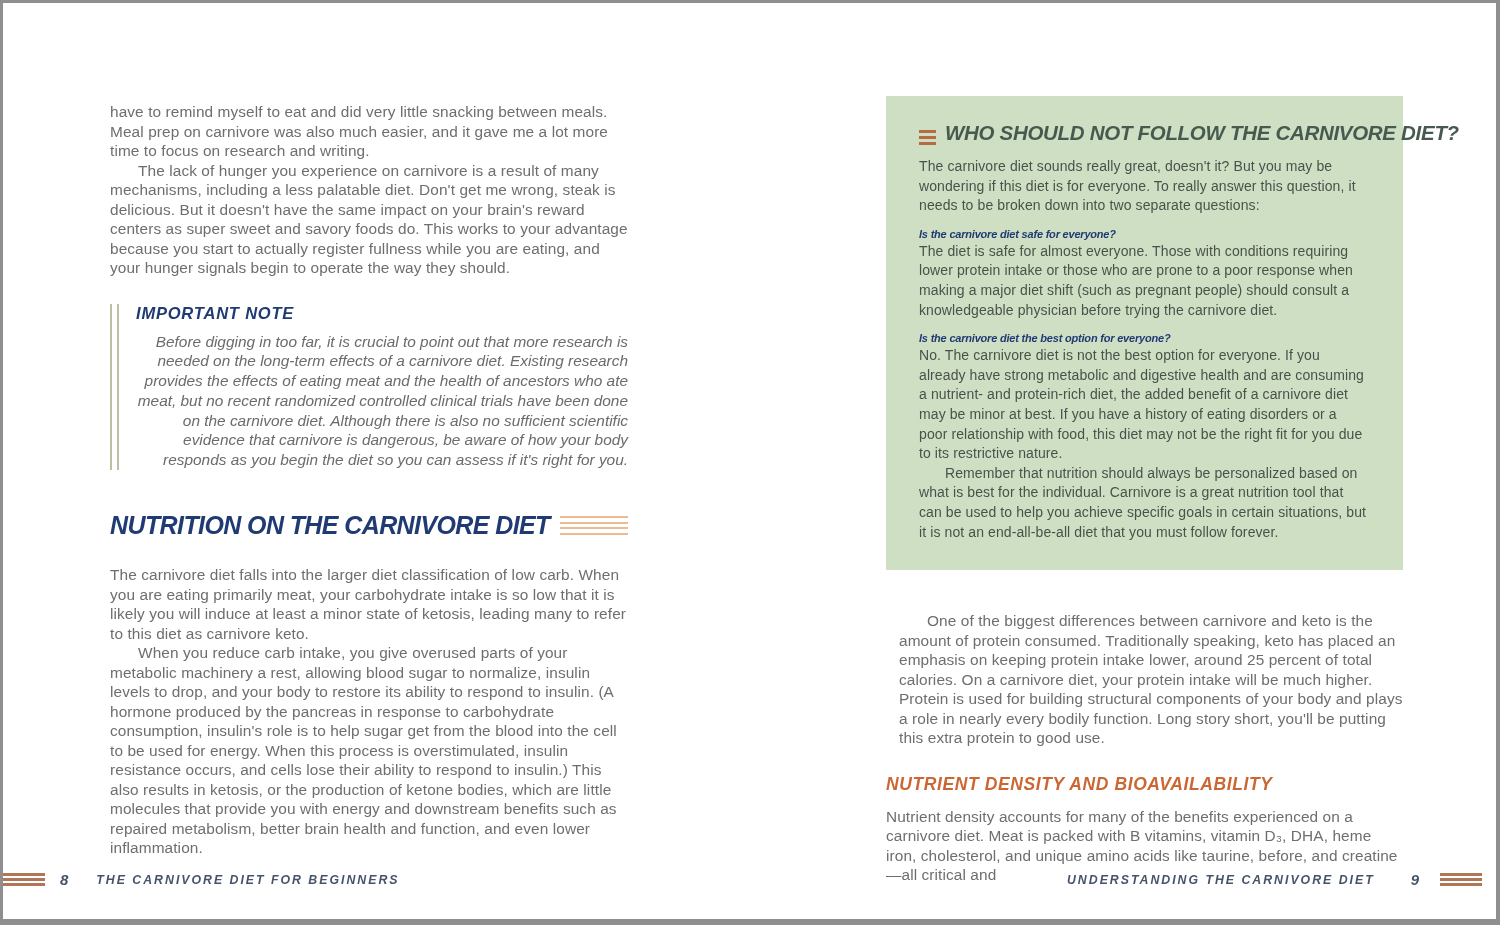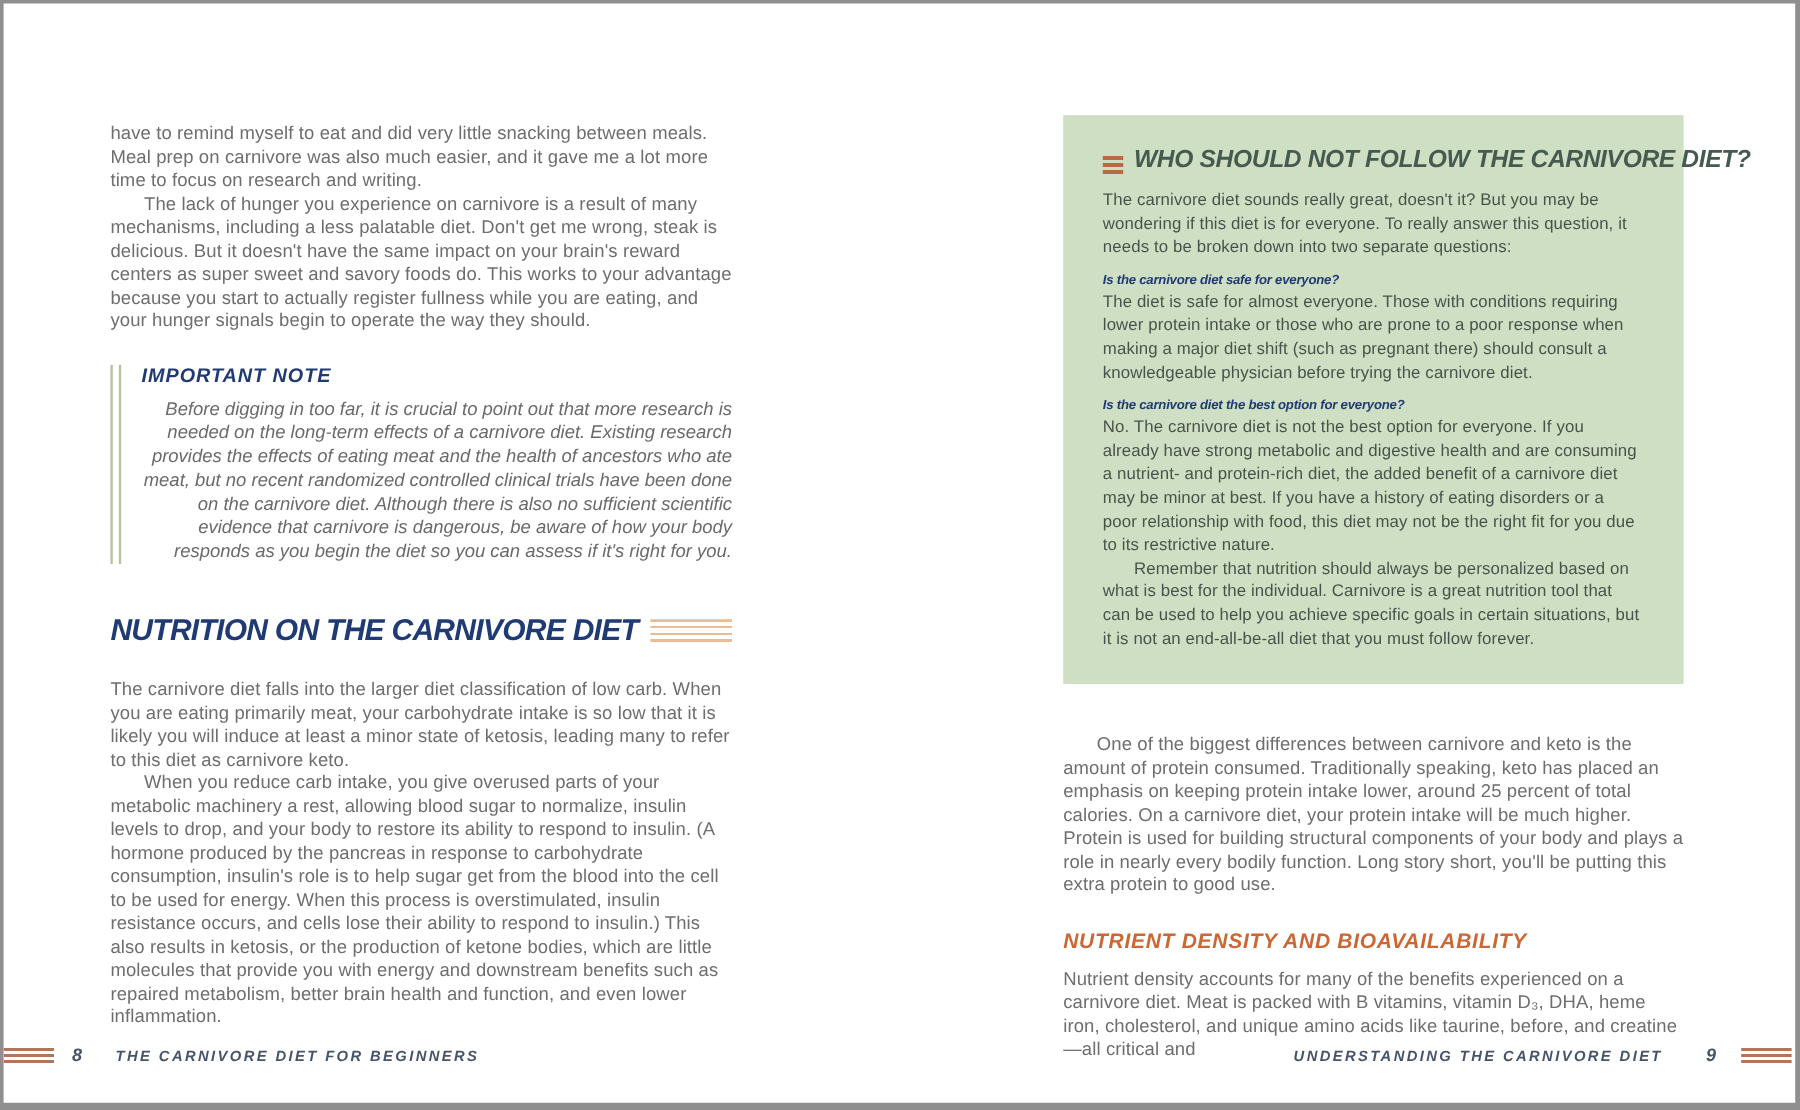--- a/index.html
+++ b/index.html
@@ -24,21 +24,21 @@
   .spread{
     position:relative;
     width:1500px;height:925px;
     background:#ffffff;
     border:3px solid var(--frame-gray);
     border-bottom-width:6px;
     border-right-width:4px;
     overflow:hidden;
   }
   .col{position:absolute;width:518px;}
-  .left-col{left:89px;top:99px;}
+  .left-col{left:107px;top:99px;}
   .right-col{left:883px;top:93px;width:517px;}
 
   p.body{
     font-size:15.4px;
     line-height:19.5px;
     color:var(--body-gray);
     letter-spacing:.1px;
   }
   p.indent{text-indent:28px;}
 
@@ -125,42 +125,42 @@
     margin-bottom:2px;
     font-size:11px;
     font-weight:bold;
     font-style:italic;
     color:var(--navy);
     letter-spacing:-.2px;
   }
   .callout p.indent2{text-indent:26px;}
 
   
-  .right-col .after-box{margin-top:41px;}
+  .right-col .after-box{margin-top:41px;margin-left:13px;}
   .sub-heading{
     margin-top:26px;
     font-size:17.5px;
     font-weight:bold;
     font-style:italic;
     color:var(--orange);
     letter-spacing:.6px;
   }
   .right-col .last-para{margin-top:12px;}
 
   
   .footer{
     position:absolute;
     bottom:31px;
     display:flex;
     align-items:center;
     font-style:italic;
     color:var(--footer-navy);
   }
   .footer-left{left:0;}
-  .footer-right{right:3px;}
+  .footer-right{right:14px;}
   .footer-stripes{
     width:42px;
     height:13px;
     background:repeating-linear-gradient(to bottom,#b17557 0 2.6px,transparent 2.6px 5.2px);
   }
   .page-num{
     font-size:15px;
     font-weight:bold;
   }
   .footer-left .page-num{margin-left:15px;}
@@ -201,21 +201,21 @@
   <div class="col right-col">
 
     <div class="callout">
       <div class="callout-header">
         <span class="stripes-thick"></span>
         <span class="callout-heading">WHO SHOULD NOT FOLLOW THE CARNIVORE DIET?</span>
       </div>
       <p class="box-body">The carnivore diet sounds really great, doesn't it? But you may be wondering if this diet is for everyone. To really answer this question, it needs to be broken down into two separate questions:</p>
 
       <div class="q-heading">Is the carnivore diet safe for everyone?</div>
-      <p class="box-body">The diet is safe for almost everyone. Those with conditions requiring lower protein intake or those who are prone to a poor response when making a major diet shift (such as pregnant there) should consult a knowledgeable physician before trying the carnivore diet.</p>
+      <p class="box-body">The diet is safe for almost everyone. Those with conditions requiring lower protein intake or those who are prone to a poor response when making a major diet shift (such as pregnant people) should consult a knowledgeable physician before trying the carnivore diet.</p>
 
       <div class="q-heading">Is the carnivore diet the best option for everyone?</div>
       <p class="box-body">No. The carnivore diet is not the best option for everyone. If you already have strong metabolic and digestive health and are consuming a nutrient- and protein-rich diet, the added benefit of a carnivore diet may be minor at best. If you have a history of eating disorders or a poor relationship with food, this diet may not be the right fit for you due to its restrictive nature.</p>
       <p class="box-body indent2">Remember that nutrition should always be personalized based on what is best for the individual. Carnivore is a great nutrition tool that can be used to help you achieve specific goals in certain situations, but it is not an end-all-be-all diet that you must follow forever.</p>
     </div>
 
     <p class="body indent after-box">One of the biggest differences between carnivore and keto is the amount of protein consumed. Traditionally speaking, keto has placed an emphasis on keeping protein intake lower, around 25 percent of total calories. On a carnivore diet, your protein intake will be much higher. Protein is used for building structural components of your body and plays a role in nearly every bodily function. Long story short, you'll be putting this extra protein to good use.</p>
 
     <div class="sub-heading">NUTRIENT DENSITY AND BIOAVAILABILITY</div>
 

